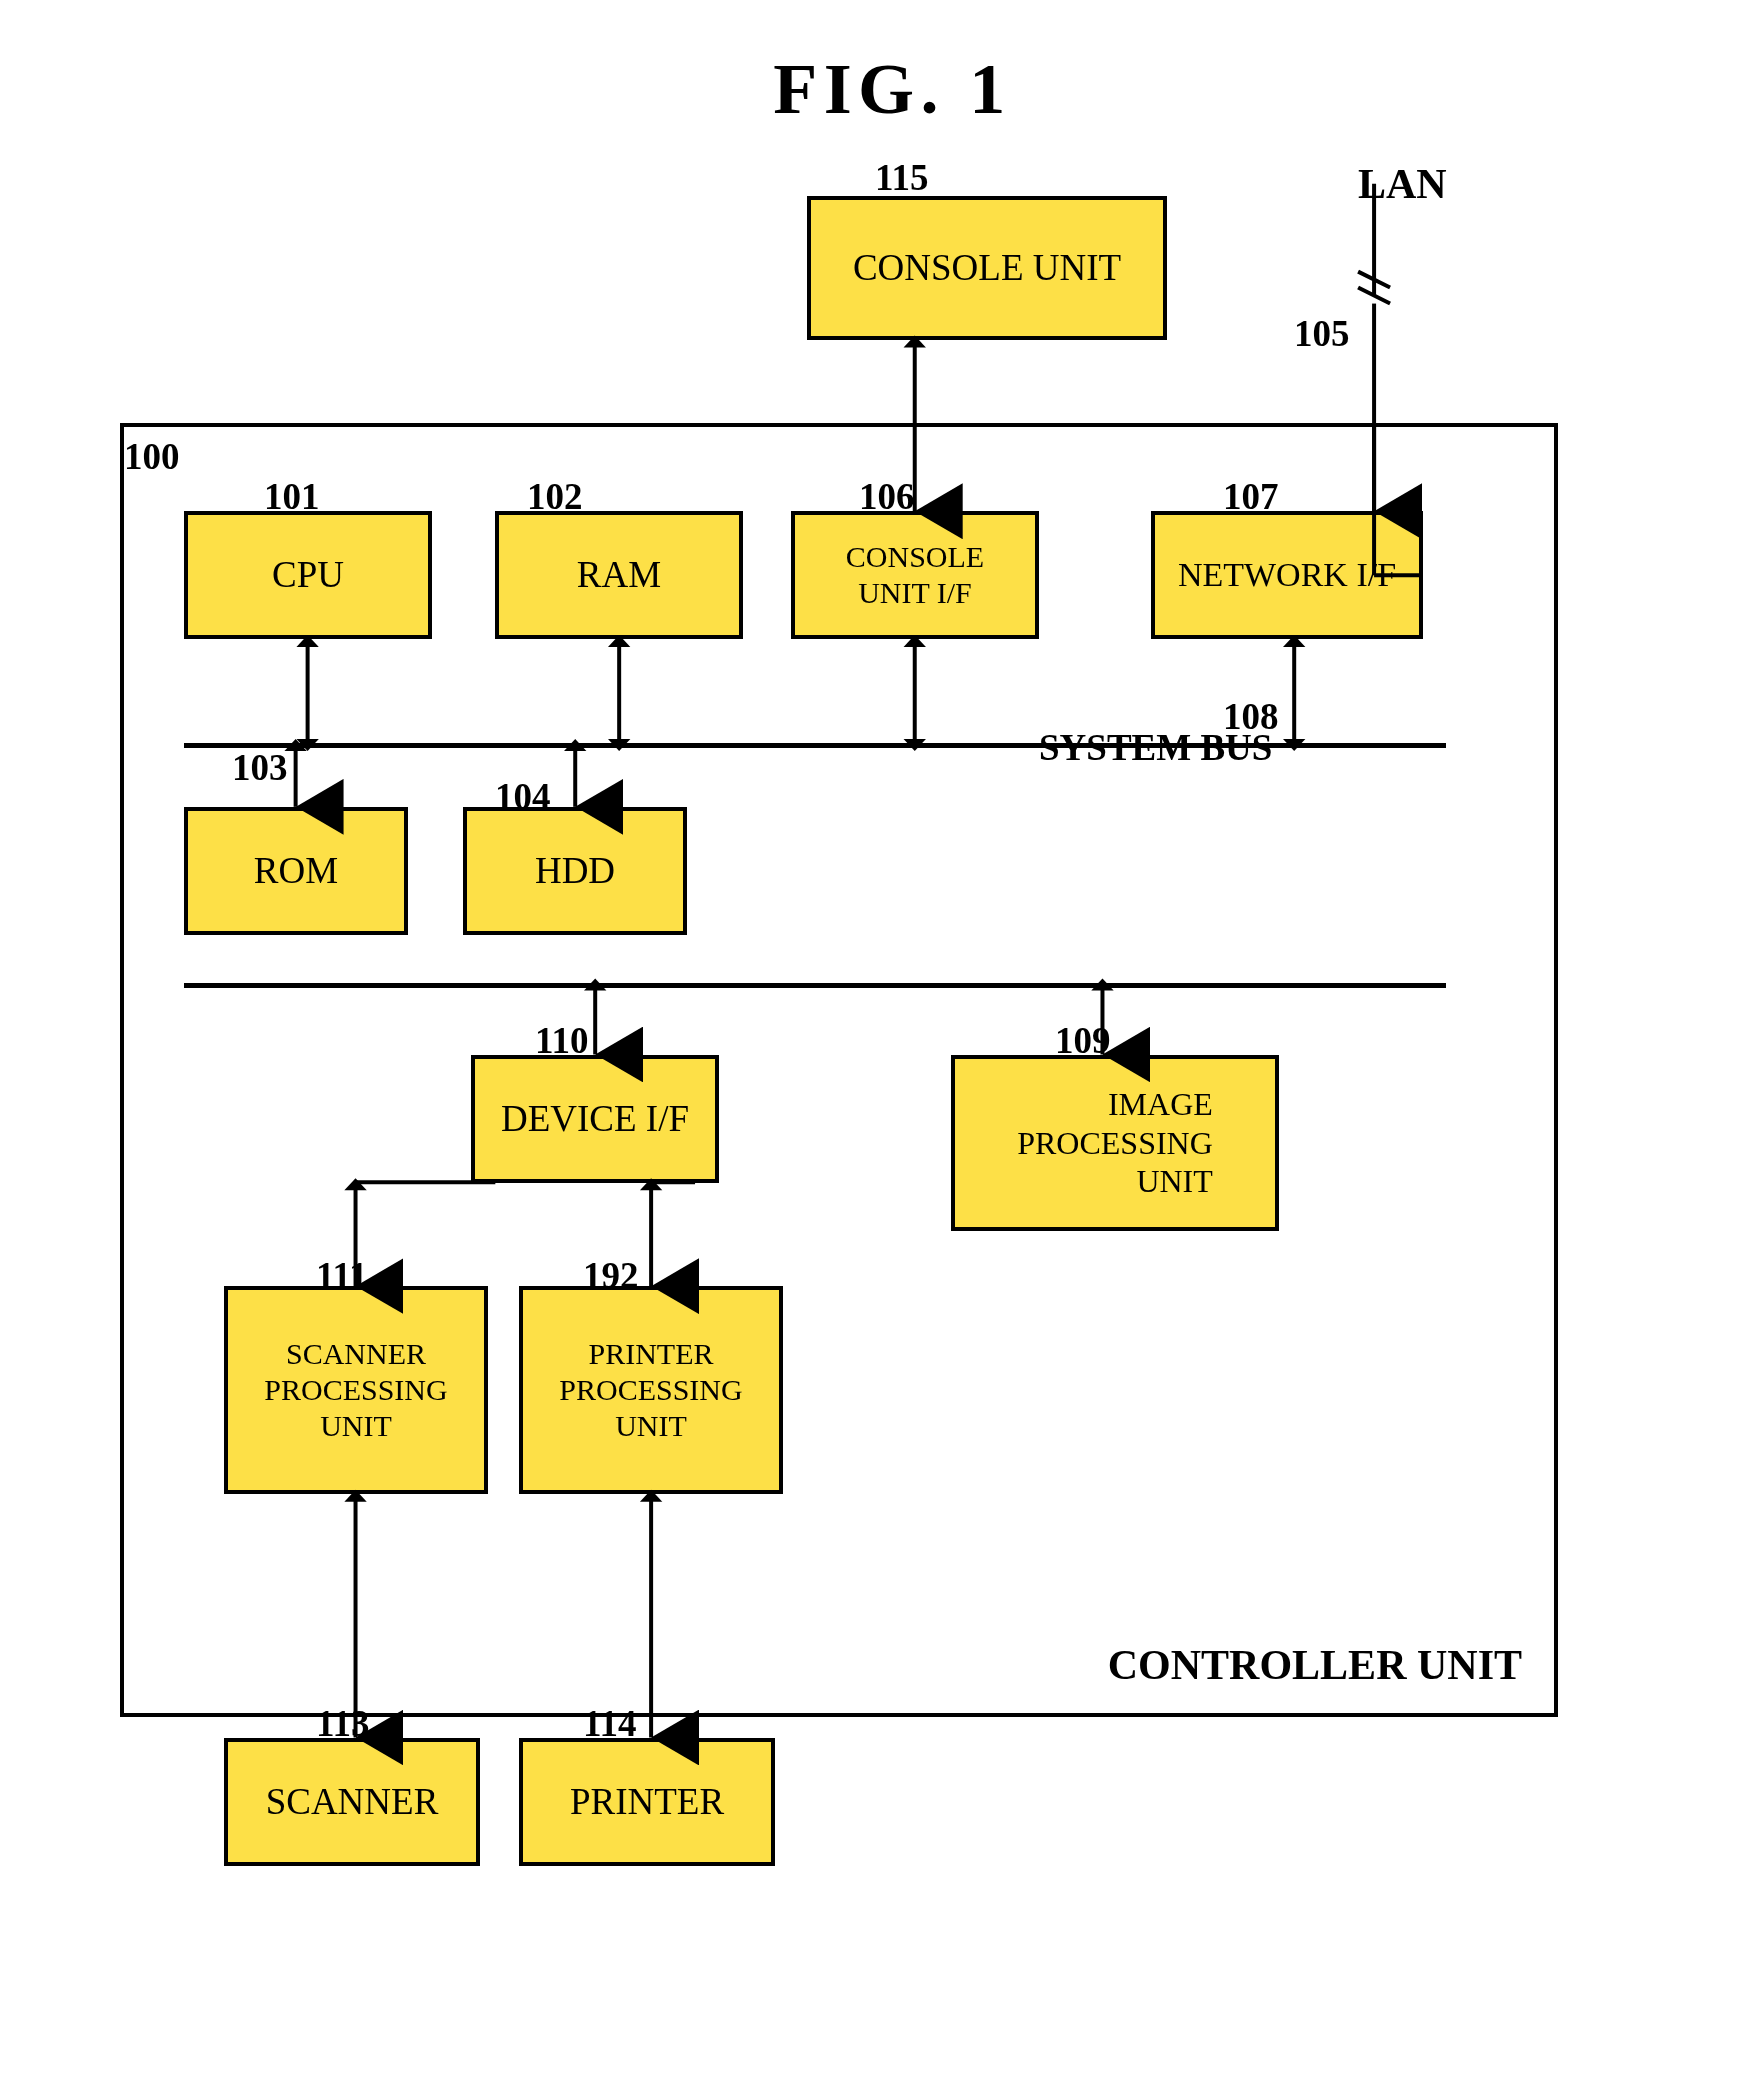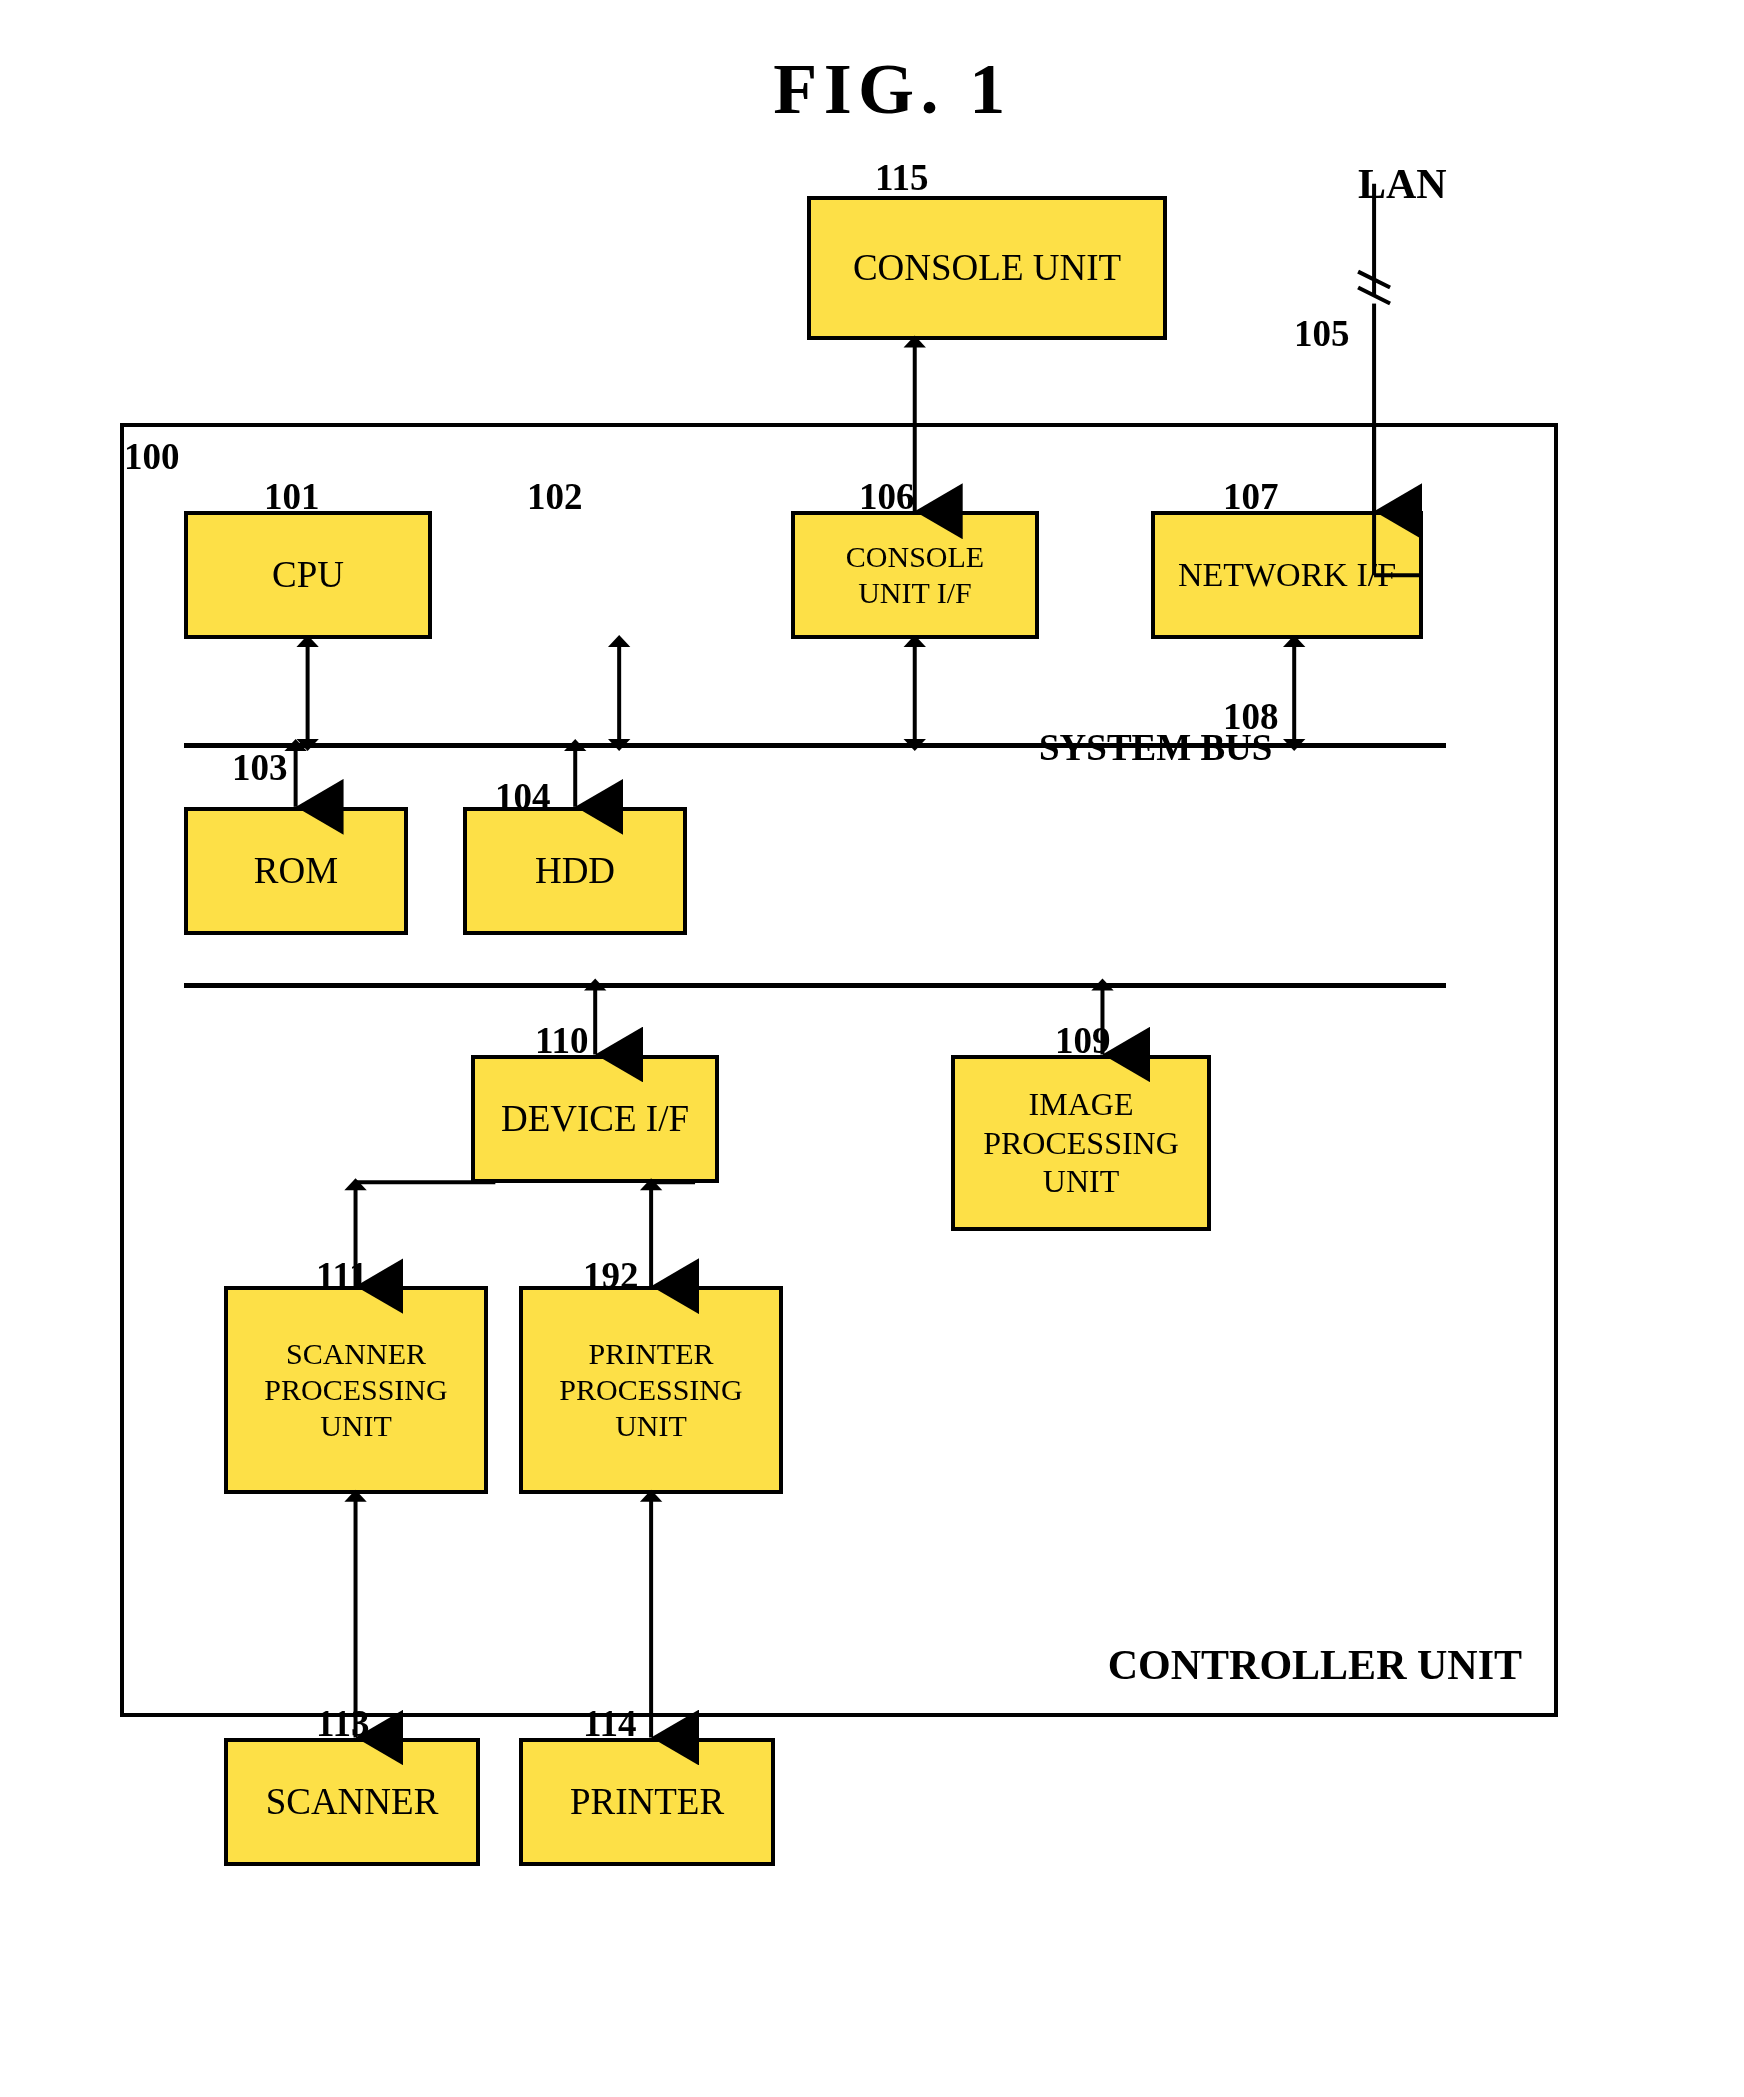--- a/index.html
+++ b/index.html
@@ -112,20 +112,21 @@
   <div class="component-box" style="top:196px; left:807px; width:360px; height:144px;">CONSOLE UNIT</div>
 
   <div class="lan-label" style="top:160px; left:1358px;">LAN</div>
 
   <div class="ref-label" style="top:312px; left:1294px;">105</div>
 
   <div class="ref-label" style="top:475px; left:264px;">101</div>
   <div class="component-box" style="top:511px; left:184px; width:248px; height:128px;">CPU</div>
 
   <div class="ref-label" style="top:475px; left:527px;">102</div>
+  <div class="component-box" style="top:511px; left:495px; width:248px; height:128px;">RAM</div>
 
   <div class="ref-label" style="top:475px; left:859px;">106</div>
   <div class="component-box" style="top:511px; left:791px; width:248px; height:128px; font-size:30px;">CONSOLE<br>UNIT I/F</div>
 
   <div class="ref-label" style="top:475px; left:1223px;">107</div>
   <div class="component-box" style="top:511px; left:1151px; width:272px; height:128px; font-size:34px;">NETWORK I/F</div>
 
   <div class="ref-label" style="top:695px; left:1223px;">108</div>
   <div class="bus-label" style="top:726px; left:1039px;">SYSTEM BUS</div>
 
@@ -136,21 +137,21 @@
 
   <div class="ref-label" style="top:775px; left:495px;">104</div>
   <div class="component-box" style="top:807px; left:463px; width:224px; height:128px;">HDD</div>
 
   <div style="position:absolute; top:983px; left:184px; width:1262px; height:4.8px; background:#000;"></div>
 
   <div class="ref-label" style="top:1019px; left:535px;">110</div>
   <div class="component-box" style="top:1055px; left:471px; width:248px; height:128px;">DEVICE I/F</div>
 
   <div class="ref-label" style="top:1019px; left:1055px;">109</div>
-  <div class="component-box" style="top:1055px; left:951px; width:260px; height:176px; font-size:32px;">IMAGE<br>PROCESSING<br>UNIT</div>
+  <div class="component-box" style="top:1055px; left:951px; width:328px; height:176px; font-size:32px;text-align:right;">IMAGE<br>PROCESSING<br>UNIT</div>
 
   <div class="ref-label" style="top:1254px; left:316px;">111</div>
   <div class="component-box" style="top:1286px; left:224px; width:264px; height:208px; font-size:30px;">SCANNER<br>PROCESSING<br>UNIT</div>
 
   <div class="ref-label" style="top:1254px; left:583px;">192</div>
   <div class="component-box" style="top:1286px; left:519px; width:264px; height:208px; font-size:30px;">PRINTER<br>PROCESSING<br>UNIT</div>
 
   <div class="ref-label" style="top:1702px; left:316px;">113</div>
   <div class="component-box" style="top:1738px; left:224px; width:256px; height:128px;">SCANNER</div>
 

